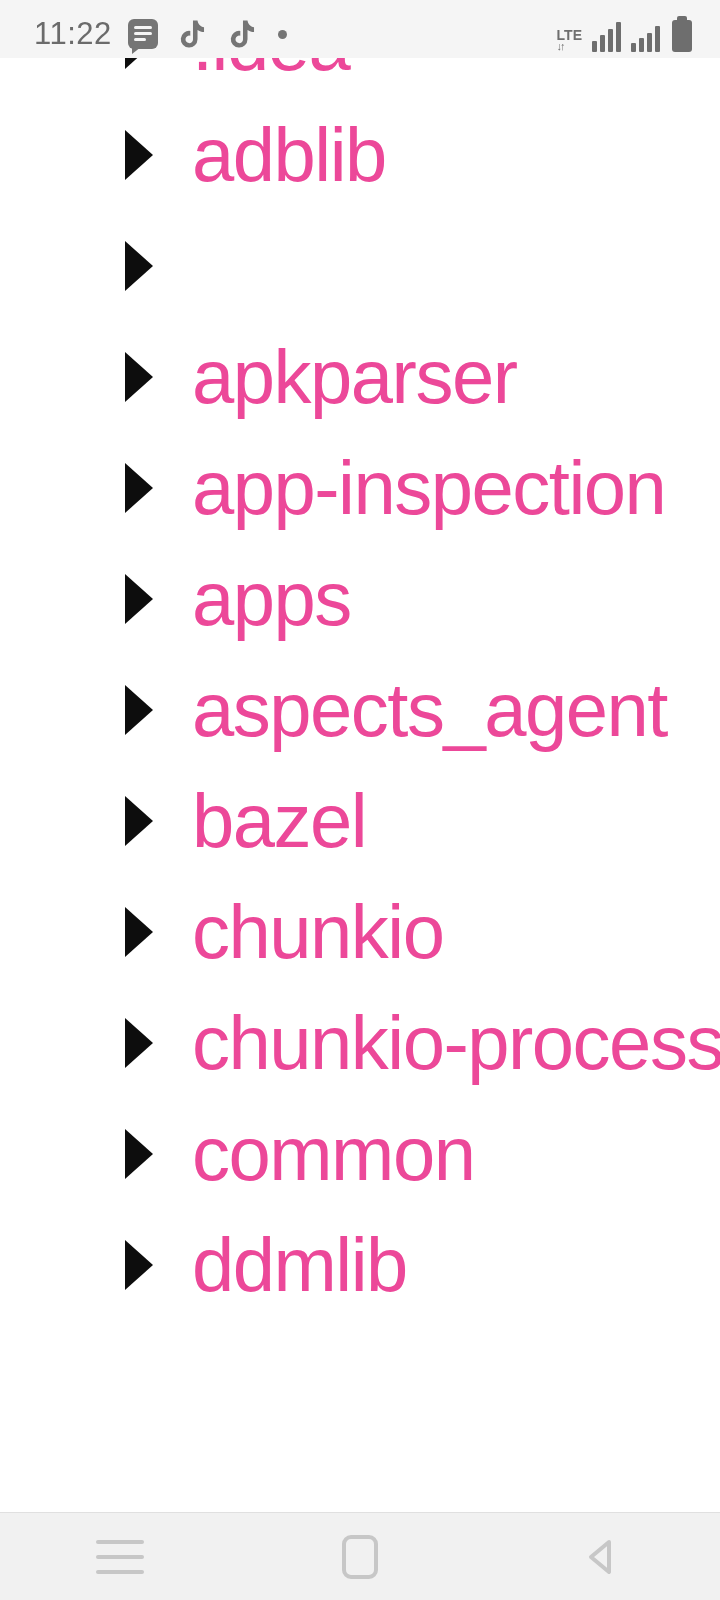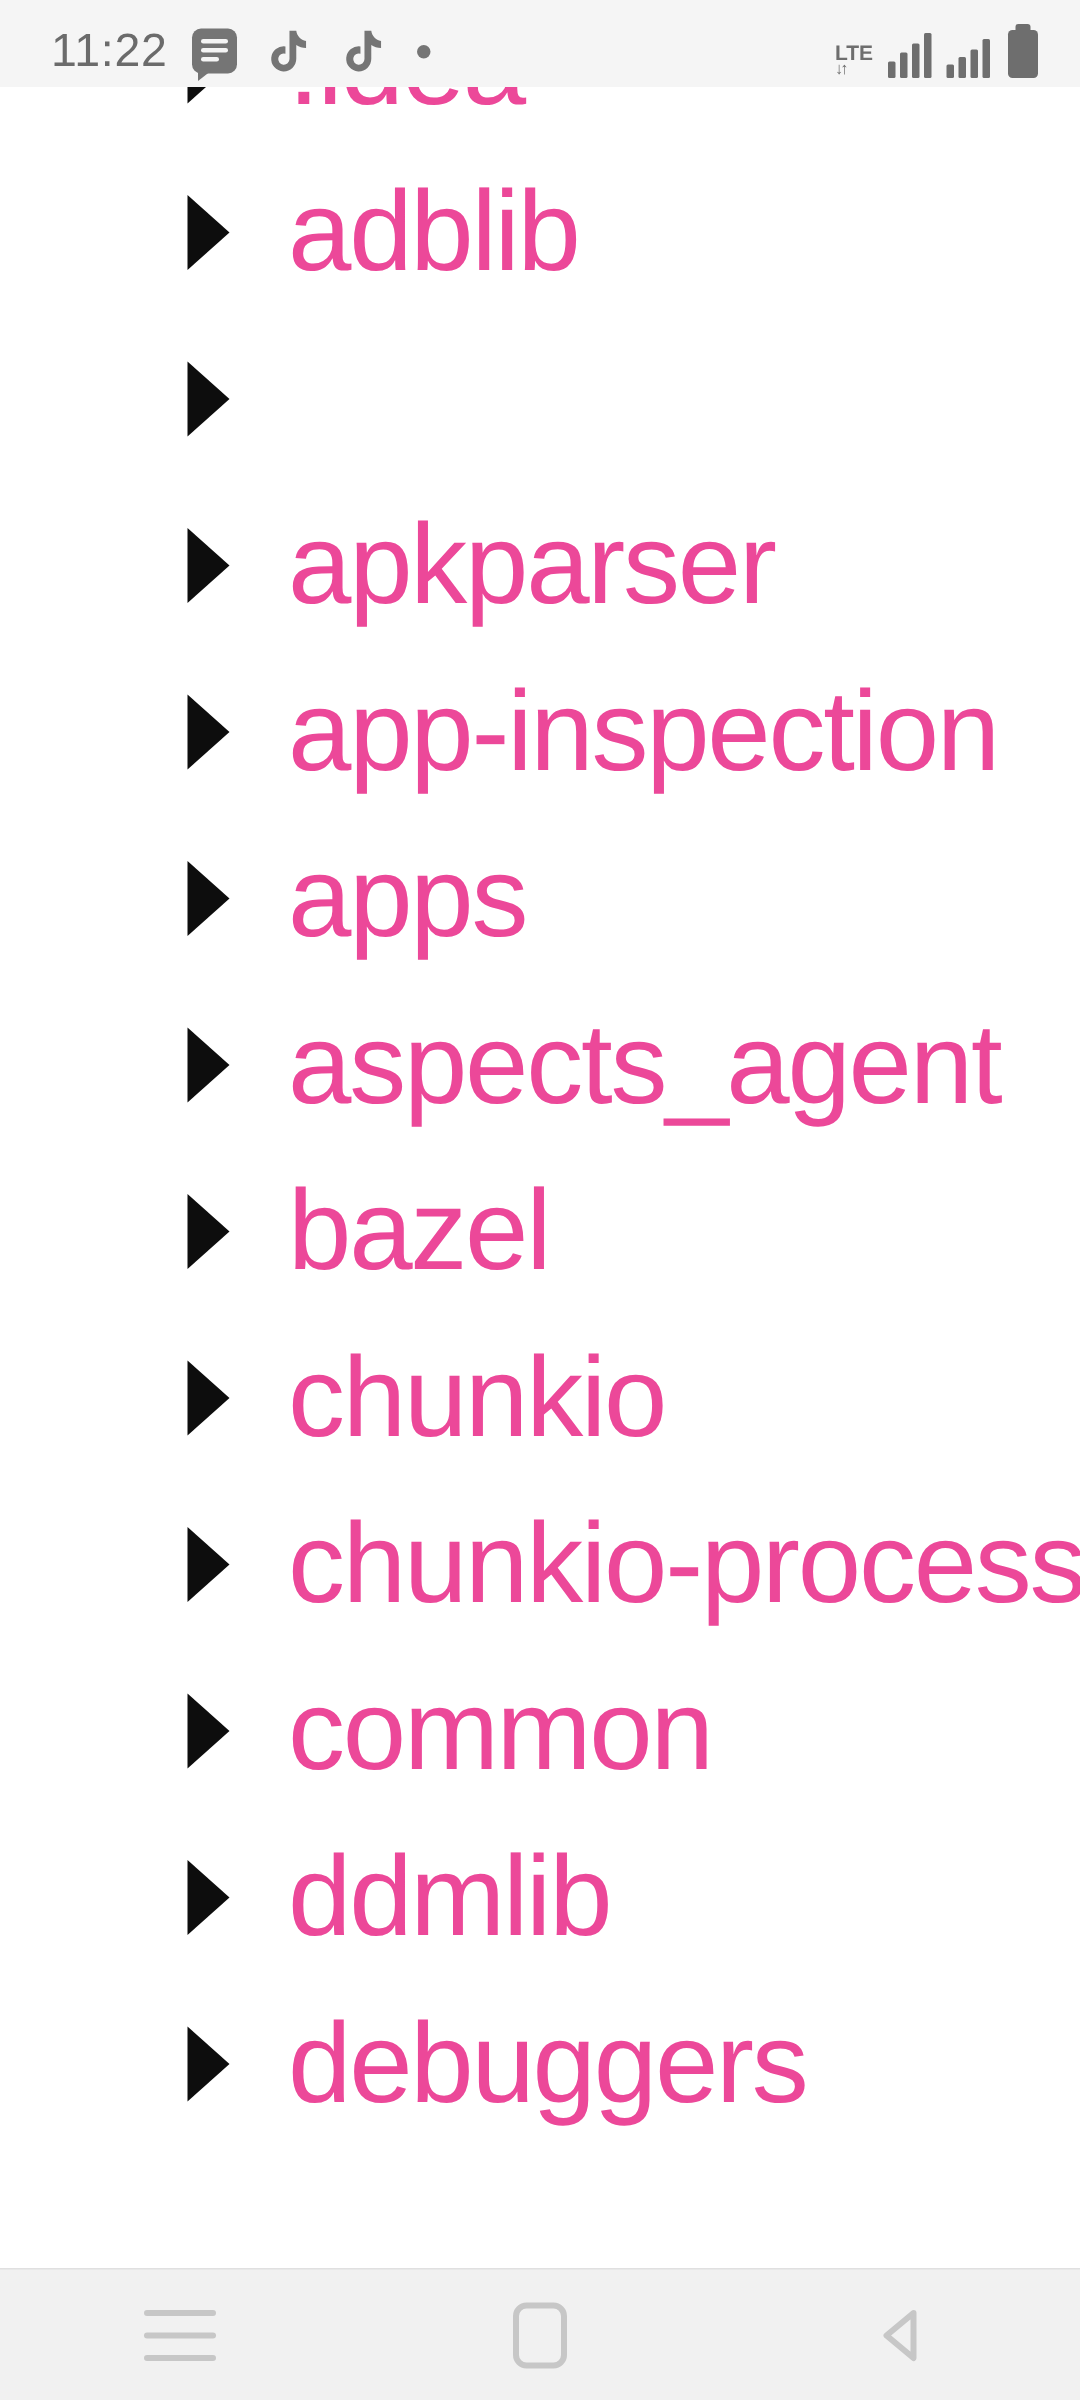--- a/index.html
+++ b/index.html
@@ -160,24 +160,20 @@
     <div class="tree-row">
       <span class="marker"></span>
       <span class="tree-label">common</span>
     </div>
 
     <div class="tree-row">
       <span class="marker"></span>
       <span class="tree-label">ddmlib</span>
     </div>
 
-    <div class="tree-row">
-      <span class="marker"></span>
-      <span class="tree-label">debuggers</span>
-    </div>
   </div>
 
 <div class="nav-bar">
   <div class="nav-slot">
     <span class="menu-icon">
         <i></i>
         <i></i>
         <i></i>
       </span>
   </div>

